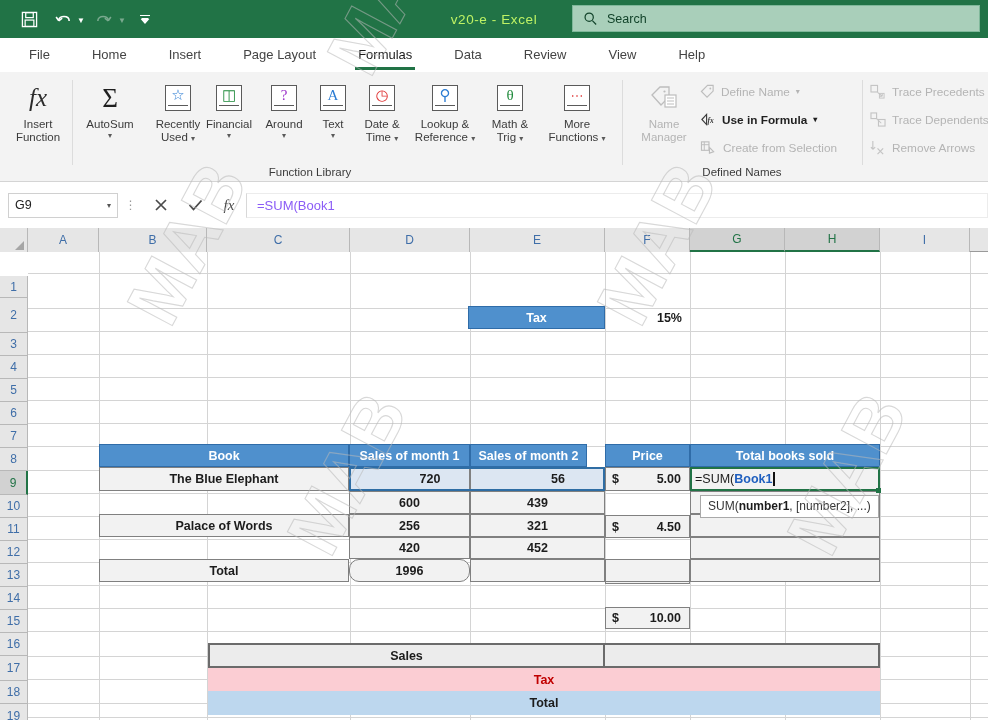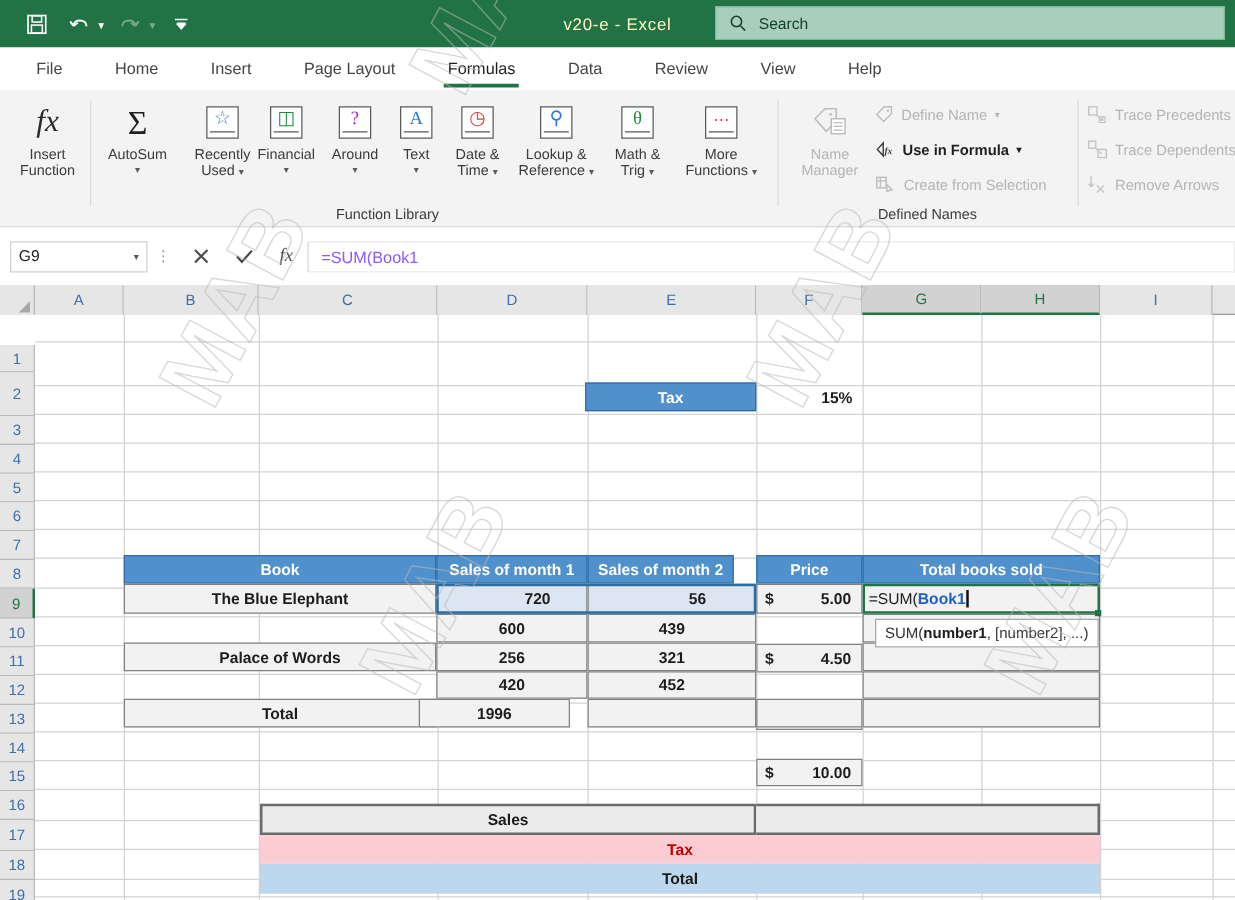--- a/index.html
+++ b/index.html
@@ -16,21 +16,21 @@
     background: #217346; color: #fff;
   }
   .qat { position: absolute; left: 14px; top: 0; height: 38px; display: flex; align-items: center; gap: 4px; }
   .qat-btn { width: 30px; height: 28px; display: flex; align-items: center; justify-content: center; color: #fff; }
   .qat-btn.dim { color: #7aa98f; }
   .qat-btn svg { display: block; }
   .qat-caret { font-size: 8px; margin-left: -5px; margin-top: 3px; }
   .title-text {
     position: absolute; left: 0; top: 0; width: 988px; height: 38px;
     display: flex; align-items: center; justify-content: center;
-    font-size: 13.5px; letter-spacing: .6px; color: #fef9c3; pointer-events: none;
+    font-size: 13.5px; letter-spacing: .6px; color: #bef264; pointer-events: none;
   }
   .search-wrap {
     position: absolute; left: 572px; top: 5px; width: 408px; height: 27px;
     background: #a9cfba; border: 1px solid #7fb89a; display: flex; align-items: center; padding-left: 10px; gap: 9px;
   }
   .search-wrap .ph { font-size: 12.5px; color: #12432a; }
 
   
   .tabbar { position: absolute; left: 0; top: 38px; width: 988px; height: 34px; background: #fff; }
   .tabs { display: flex; align-items: center; height: 34px; padding-left: 14px; gap: 12px; }
@@ -499,21 +499,21 @@
           <div class="cell c bodycell" style="left: 321px; top: 285px; width: 121px; height: 22px;">420</div>
           <div class="cell c bodycell" style="left: 442px; top: 285px; width: 135px; height: 22px;">452</div>
           <div class="cell acct" style="left: 577px; top: 285px; width: 85px; height: 22px;">
             <span class="cur">$</span>
             <span class="amt">10.00</span>
           </div>
           <div class="cell c bodycell" style="left: 662px; top: 285px; width: 190px; height: 22px;"></div>
         </div>
 
       <div class="cell c bodycell" style="left:71px;top:307px;width:250px;height:23px;">Total</div>
-      <div class="cell c bodycell" style="left:307px;top:307px;width:121px;height:23px;">1996</div>
+      <div class="cell c bodycell" style="left:321px;top:307px;width:121px;height:23px;border-radius:10px;">1996</div>
       <div class="cell c bodycell" style="left:442px;top:307px;width:135px;height:23px;"></div>
       <div class="cell c bodycell" style="left:577px;top:307px;width:85px;height:23px;"></div>
       <div class="cell c bodycell" style="left:662px;top:307px;width:190px;height:23px;"></div>
 
       <div class="selrange" style="left:321px;top:215px;width:256px;height:24px;"></div>
 
       <div class="activecell" style="left:662px;top:215px;width:190px;height:24px;">
         <span>=SUM(</span>
           <span class="bluearg">Book1</span>
           <span class="caret"></span>

